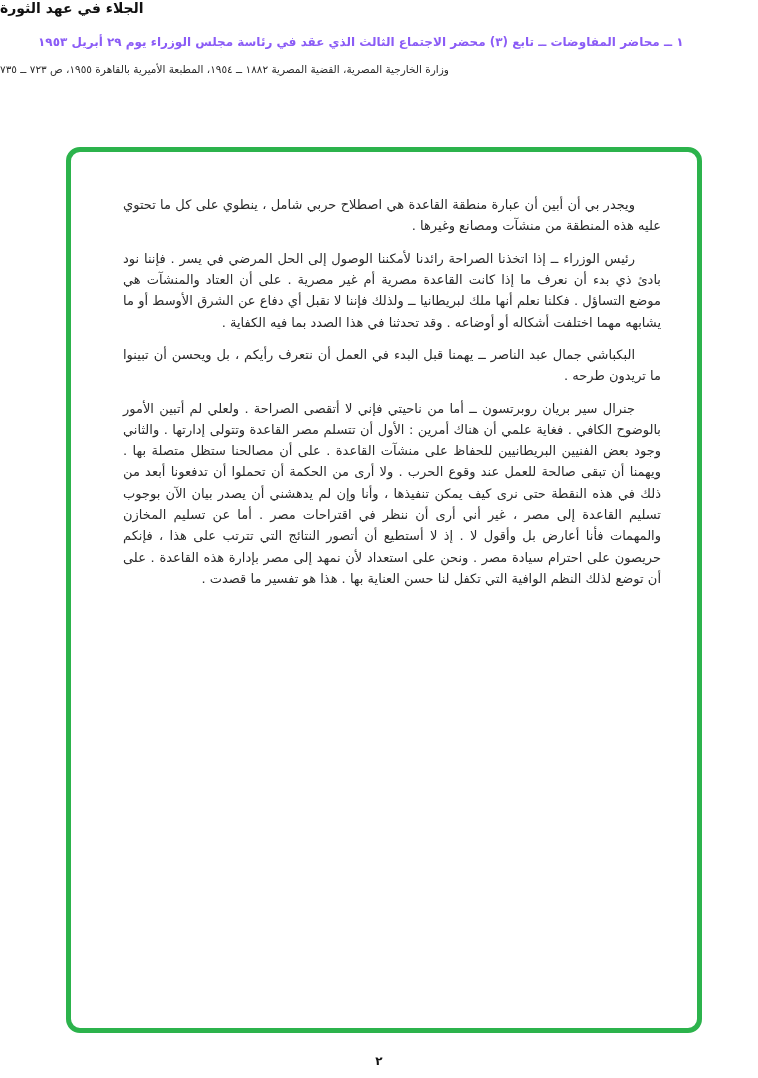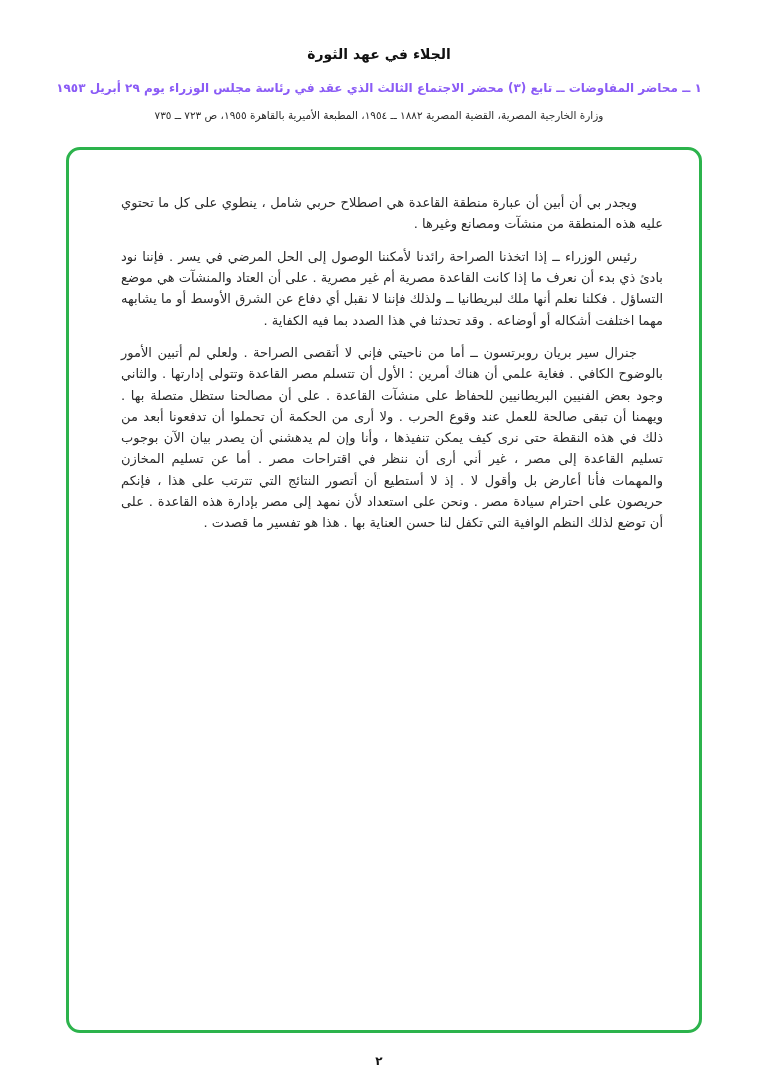--- a/index.html
+++ b/index.html
@@ -7,22 +7,21 @@
   body {
     width: 758px;
     height: 1078px;
     position: relative;
     direction: rtl;
     font-family: "DejaVu Sans", sans-serif;
     color: #1c1c1c;
     overflow: hidden;
   }
   .doc-header {
-    text-align: center;
-    padding-top: 46px;
+    text-align: left;
   }
   .title {
     font-size: 14px;
     font-weight: bold;
     margin-bottom: 17px;
     color: #111;
   }
   .subtitle {
     font-size: 12px;
     font-weight: bold;
@@ -33,21 +32,21 @@
   .source {
     font-size: 10.5px;
     color: #2a2a2a;
   }
   .scan-box {
     position: absolute;
     left: 66px;
     top: 147px;
     width: 636px;
     height: 886px;
-    border: 3px solid #fca5a5;
+    border: 5px solid #fca5a5;
     border-radius: 14px;
     background: #ffffff;
   }
   .scan-content {
     padding: 42px 36px 0 52px;
     font-size: 13px;
     line-height: 1.64;
     text-align: justify;
     color: #2b2b2b;
   }
@@ -74,20 +73,21 @@
   <header class="doc-header">
     <h1 class="title">الجلاء في عهد الثورة</h1>
     <h2 class="subtitle">١ ــ محاضر المفاوضات ــ تابع (٣) محضر الاجتماع الثالث الذي عقد في رئاسة مجلس الوزراء يوم ٢٩ أبريل ١٩٥٣</h2>
     <div class="source">وزارة الخارجية المصرية، القضية المصرية ١٨٨٢ ــ ١٩٥٤، المطبعة الأميرية بالقاهرة ١٩٥٥، ص ٧٢٣ ــ ٧٣٥</div>
   </header>
 
   <div class="scan-box" style="border-color: rgb(44, 179, 76);">
     <div class="scan-content">
       <p class="para">ويجدر بي أن أبين أن عبارة منطقة القاعدة هي اصطلاح حربي شامل ، ينطوي على كل ما تحتوي عليه هذه المنطقة من منشآت ومصانع وغيرها .</p>
       <p class="para">رئيس الوزراء ــ إذا اتخذنا الصراحة رائدنا لأمكننا الوصول إلى الحل المرضي في يسر . فإننا نود بادئ ذي بدء أن نعرف ما إذا كانت القاعدة مصرية أم غير مصرية . على أن العتاد والمنشآت هي موضع التساؤل . فكلنا نعلم أنها ملك لبريطانيا ــ ولذلك فإننا لا نقبل أي دفاع عن الشرق الأوسط أو ما يشابهه مهما اختلفت أشكاله أو أوضاعه . وقد تحدثنا في هذا الصدد بما فيه الكفاية .</p>
+      <p class="para">البكباشي جمال عبد الناصر ــ يهمنا قبل البدء في العمل أن نتعرف رأيكم ، بل ويحسن أن تبينوا ما تريدون طرحه .</p>
       <p class="para">جنرال سير بريان روبرتسون ــ أما من ناحيتي فإني لا أتقصى الصراحة . ولعلي لم أتبين الأمور بالوضوح الكافي . فغاية علمي أن هناك أمرين : الأول أن تتسلم مصر القاعدة وتتولى إدارتها . والثاني وجود بعض الفنيين البريطانيين للحفاظ على منشآت القاعدة . على أن مصالحنا ستظل متصلة بها . ويهمنا أن تبقى صالحة للعمل عند وقوع الحرب . ولا أرى من الحكمة أن تحملوا أن تدفعونا أبعد من ذلك في هذه النقطة حتى نرى كيف يمكن تنفيذها ، وأنا وإن لم يدهشني أن يصدر بيان الآن بوجوب تسليم القاعدة إلى مصر ، غير أني أرى أن ننظر في اقتراحات مصر . أما عن تسليم المخازن والمهمات فأنا أعارض بل وأقول لا . إذ لا أستطيع أن أتصور النتائج التي تترتب على هذا ، فإنكم حريصون على احترام سيادة مصر . ونحن على استعداد لأن نمهد إلى مصر بإدارة هذه القاعدة . على أن توضع لذلك النظم الوافية التي تكفل لنا حسن العناية بها . هذا هو تفسير ما قصدت .</p>
     </div>
   </div>
 
   <footer class="page-footer">
     <span>٢</span>
   </footer>
 
 </div>
 

